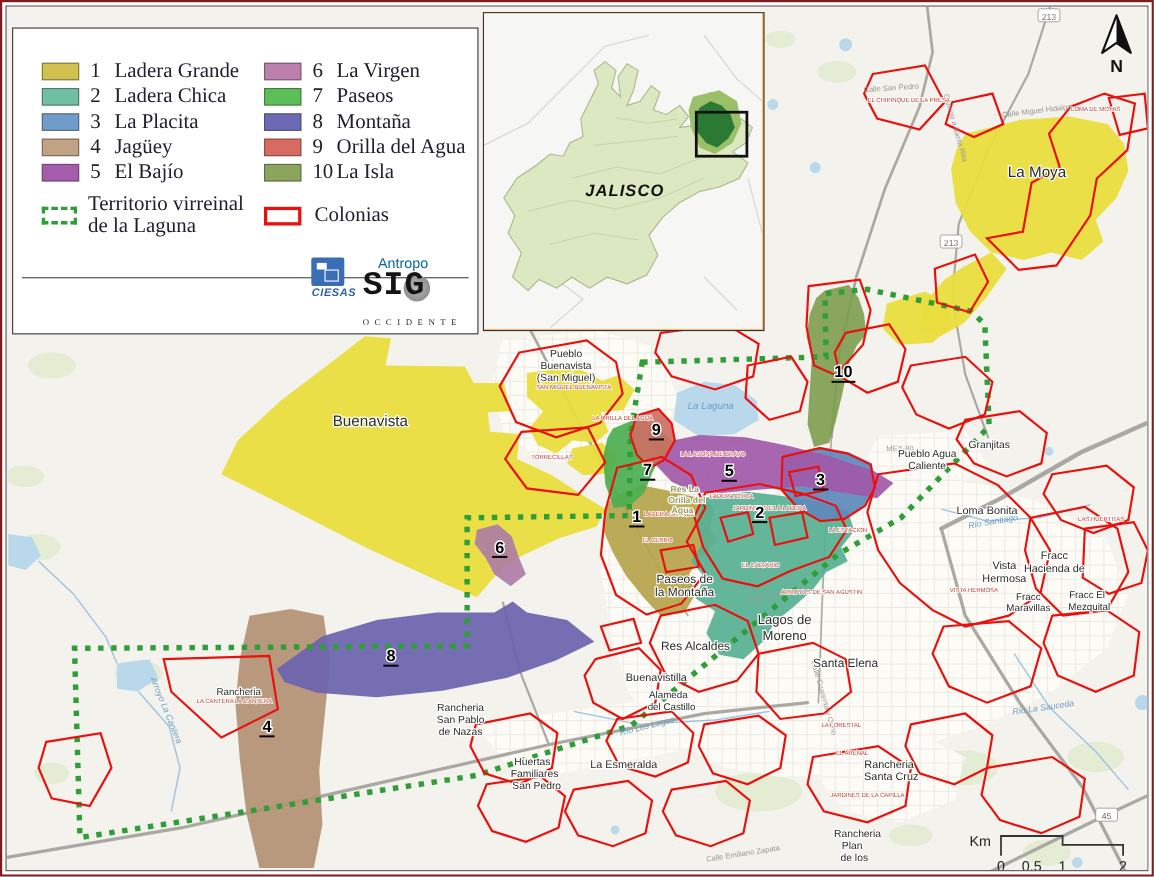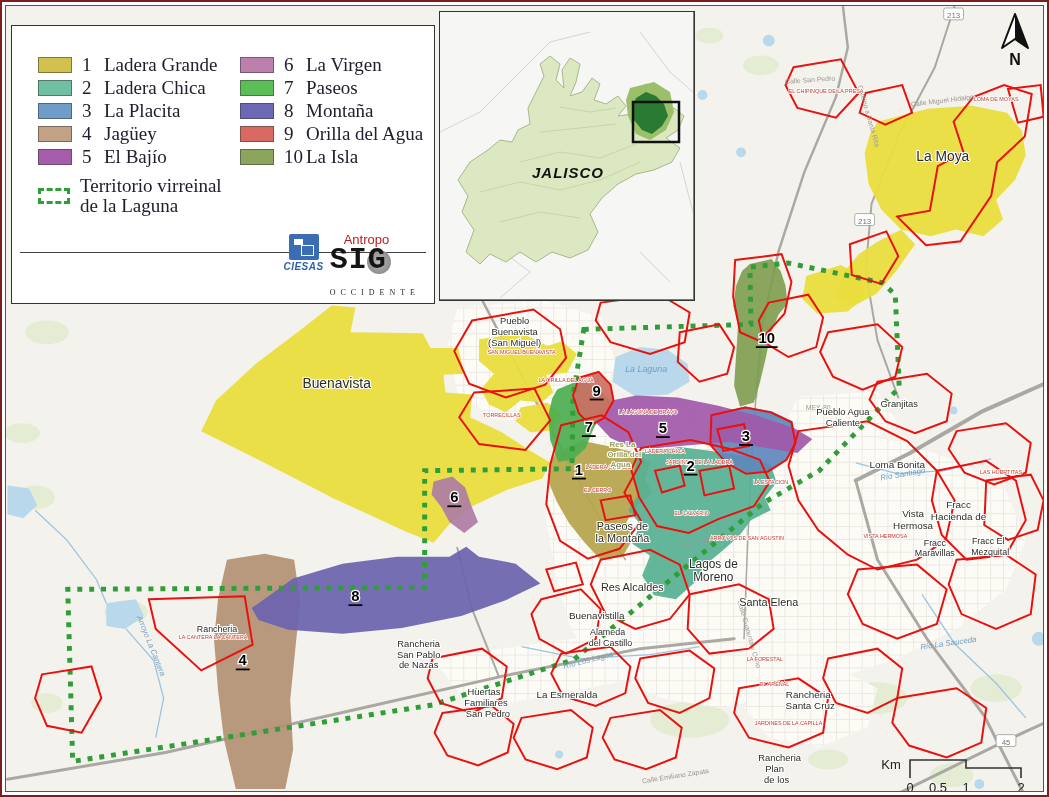--- a/index.html
+++ b/index.html
@@ -29,41 +29,41 @@
                box-sizing:border-box;flex:0 0 auto;}
   .terr-label{margin-left:10px;font-size:19px;line-height:20px;}
   .colon{display:flex;align-items:center;}
   .colon-swatch{width:34px;height:17px;border:3px solid #e8110e;background:#fff;
                 box-sizing:border-box;flex:0 0 auto;}
   .colon-label{margin-left:12px;font-size:19px;}
   .ldivider{position:absolute;left:8px;right:8px;top:226px;border-top:1px solid #444;}
   
   .logo{position:absolute;right:14px;bottom:6px;display:flex;align-items:flex-start;
         font-family:"Liberation Sans",sans-serif;}
-  .ciesas{display:flex;flex-direction:column;align-items:center;margin-right:6px;}
+  .ciesas{display:flex;flex-direction:column;align-items:flex-start;margin-right:6px;}
   .ciesas-ico{width:30px;height:26px;background:#3a6db4;border-radius:2px;
               position:relative;}
   .ciesas-ico::before{content:"";position:absolute;left:5px;top:5px;width:9px;height:6px;
               background:#fff;}
   .ciesas-ico::after{content:"";position:absolute;right:5px;bottom:4px;width:11px;height:9px;
               border:1.5px solid #fff;}
   .ciesas-word{font-size:10px;font-weight:bold;font-style:italic;color:#2f5fa8;
                letter-spacing:.5px;margin-top:1px;}
   .sigblock{display:flex;flex-direction:column;align-items:flex-start;}
-  .antropo{font-size:13px;color:#b91c1c;margin-left:14px;line-height:12px;}
+  .antropo{font-size:13px;color:#0369a1;margin-left:14px;line-height:12px;}
   .sig{font-size:30px;font-weight:bold;color:#141414;line-height:28px;
        letter-spacing:1px;position:relative;z-index:0;font-family:Liberation Mono, monospace;}
   .sig-circle{position:absolute;right:-4px;top:4px;width:24px;height:24px;
        border-radius:50%;background:radial-gradient(#b9b9b9,#7e7e7e);z-index:-1;}
   .occidente{font-size:8px;letter-spacing:5px;color:#2a2a2a;margin-top:14px;
        font-family:"Liberation Serif",serif;}
 
   
   #inset{position:absolute;left:433px;top:5px;width:256px;height:290px;
-         background:#8b5cf6;border:1.5px solid #333;box-sizing:border-box;}
+         background:#fdba74;border:1.5px solid #333;box-sizing:border-box;}
 
   
   #north{position:absolute;right:6px;top:4px;}
   #scalebar{position:absolute;left:867px;top:746px;}
 </style>
 </head>
 <body>
 
 <div id="stage">
  <div id="frame">
@@ -340,20 +340,24 @@
       </div>
     </div>
     <div class="lextra">
       <div class="terr">
         <span class="terr-swatch" style="border-color: rgb(47, 158, 56);"></span>
         <span class="terr-label">
           <span>Territorio virreinal</span><br>
           <span>de la Laguna</span>
         </span>
       </div>
+      <div class="colon">
+        <span class="colon-swatch" style="border-color: rgb(232, 17, 14);"></span>
+        <span class="colon-label">Colonias</span>
+      </div>
     </div>
     <div class="ldivider"></div>
     <div class="logo">
       <div class="ciesas">
         <div class="ciesas-ico"></div>
         <div class="ciesas-word">CIESAS</div>
       </div>
       <div class="sigblock">
         <div class="antropo">Antropo</div>
         <div class="sig"><span>SIG</span><span class="sig-circle"></span></div>

